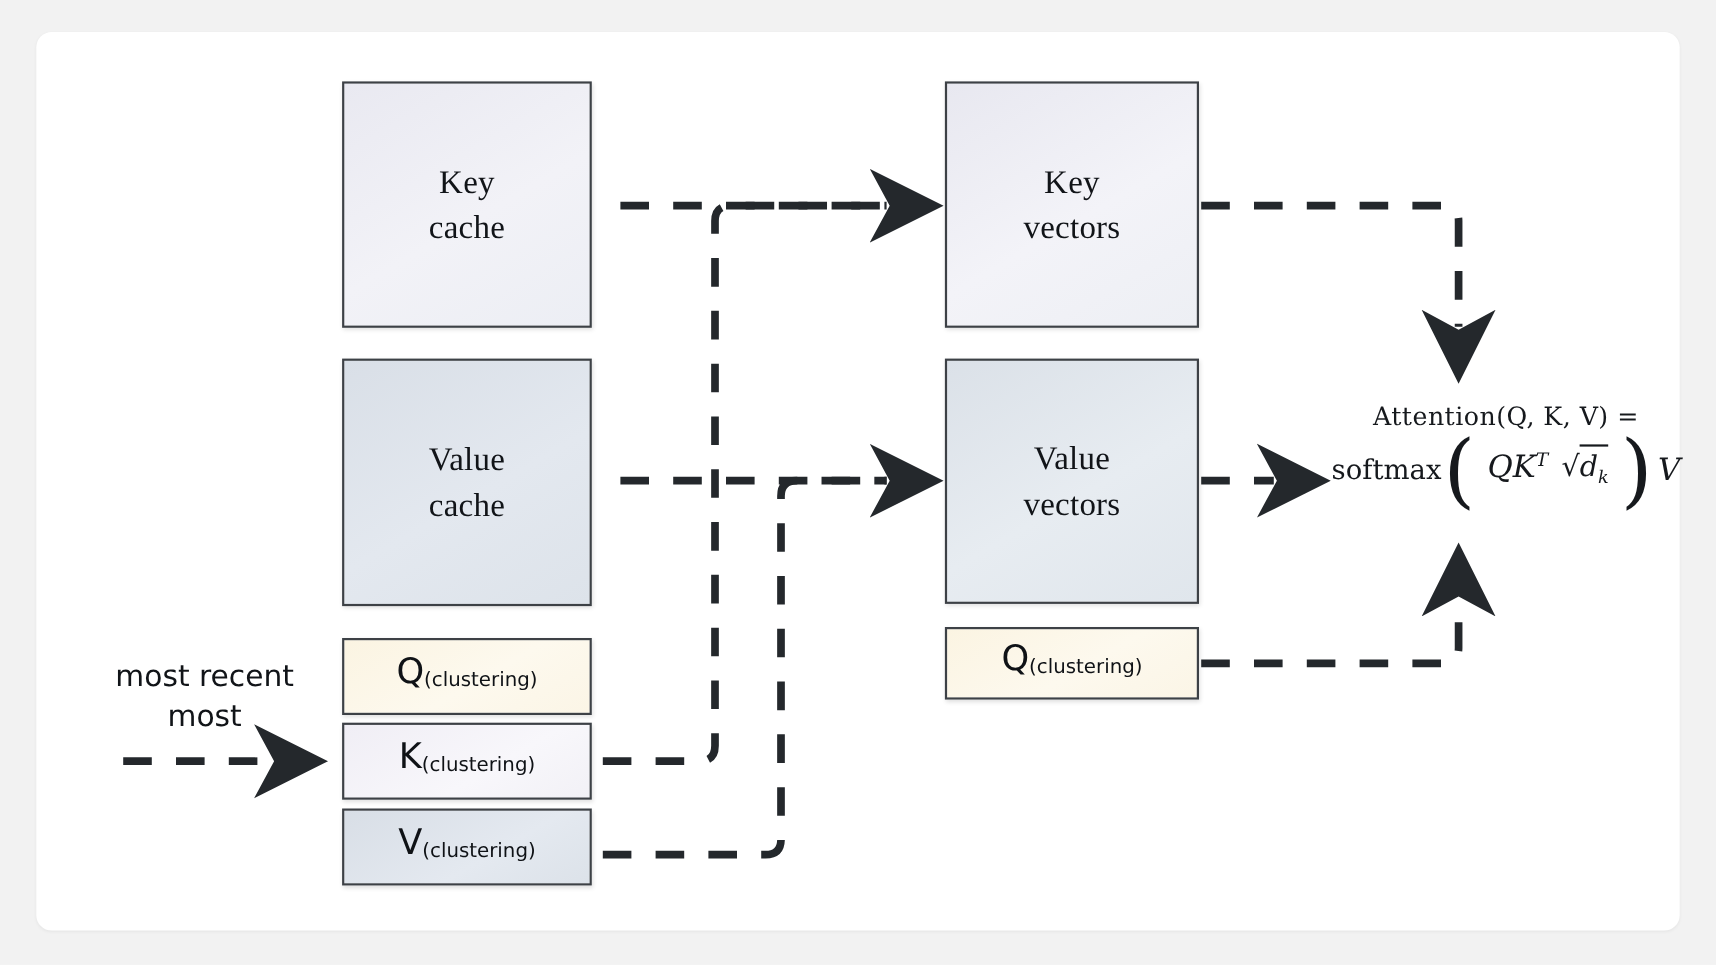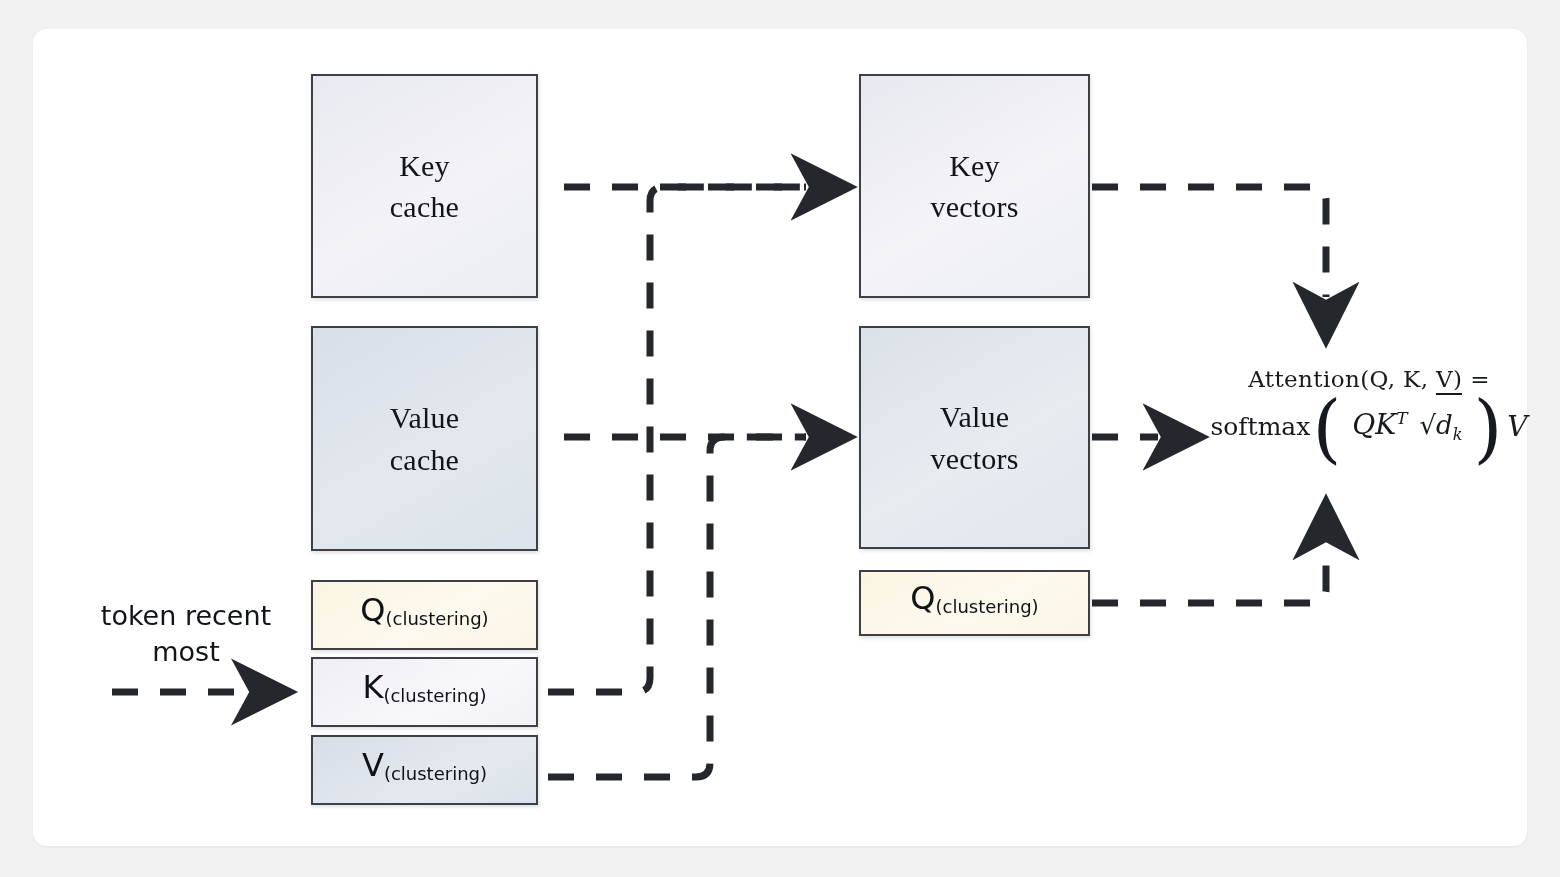--- a/index.html
+++ b/index.html
@@ -207,21 +207,21 @@
 
       <path d="M1092,187 L1312,187 Q1326,187 1326,201 L1326,297" stroke-dasharray="26 22" marker-end="url(#ahD)"></path>
 
       <path d="M1092,437 L1158,437" stroke-dasharray="26 22" marker-end="url(#ahR)"></path>
 
       <path d="M1092,603 L1312,603 Q1326,603 1326,589 L1326,545" stroke-dasharray="26 22" marker-end="url(#ahU)"></path>
     </g>
   </svg>
 
   <div id="caption">
-    <div>token recent</div>
+    <div>most recent</div>
     <div>most</div>
   </div>
 
   <div class="block fill-key" style="left:311px; top:74px; width:227px; height:224px;">
     <div class="line">Key</div>
     <div class="line">cache</div>
   </div>
 
   <div class="block fill-value" style="left:311px; top:326px; width:227px; height:225px;">
     <div class="line">Value</div>
@@ -259,20 +259,20 @@
   </div>
 
   <div id="formula">
     <div class="l1">Attention(Q, K, V) =</div>
     <div class="l2">
       <span class="smx">softmax</span>
       <span class="paren">(</span>
       <span class="frac">
         <span class="num"><span>QK</span><sup>T</sup></span>
         <span class="bar"></span>
-        <span class="den"><span class="rad">√</span><span style="border-top:2px solid #16191d; padding-top:15px;"><span>d</span><sub>k</sub></span></span>
+        <span class="den"><span class="rad">√</span><span style="border-top:2px solid #16191d; padding-top:4px;"><span>d</span><sub>k</sub></span></span>
       </span>
       <span class="paren">)</span>
       <span class="vtail">V</span>
     </div>
   </div>
 
 </div>
 
 </body></html>

